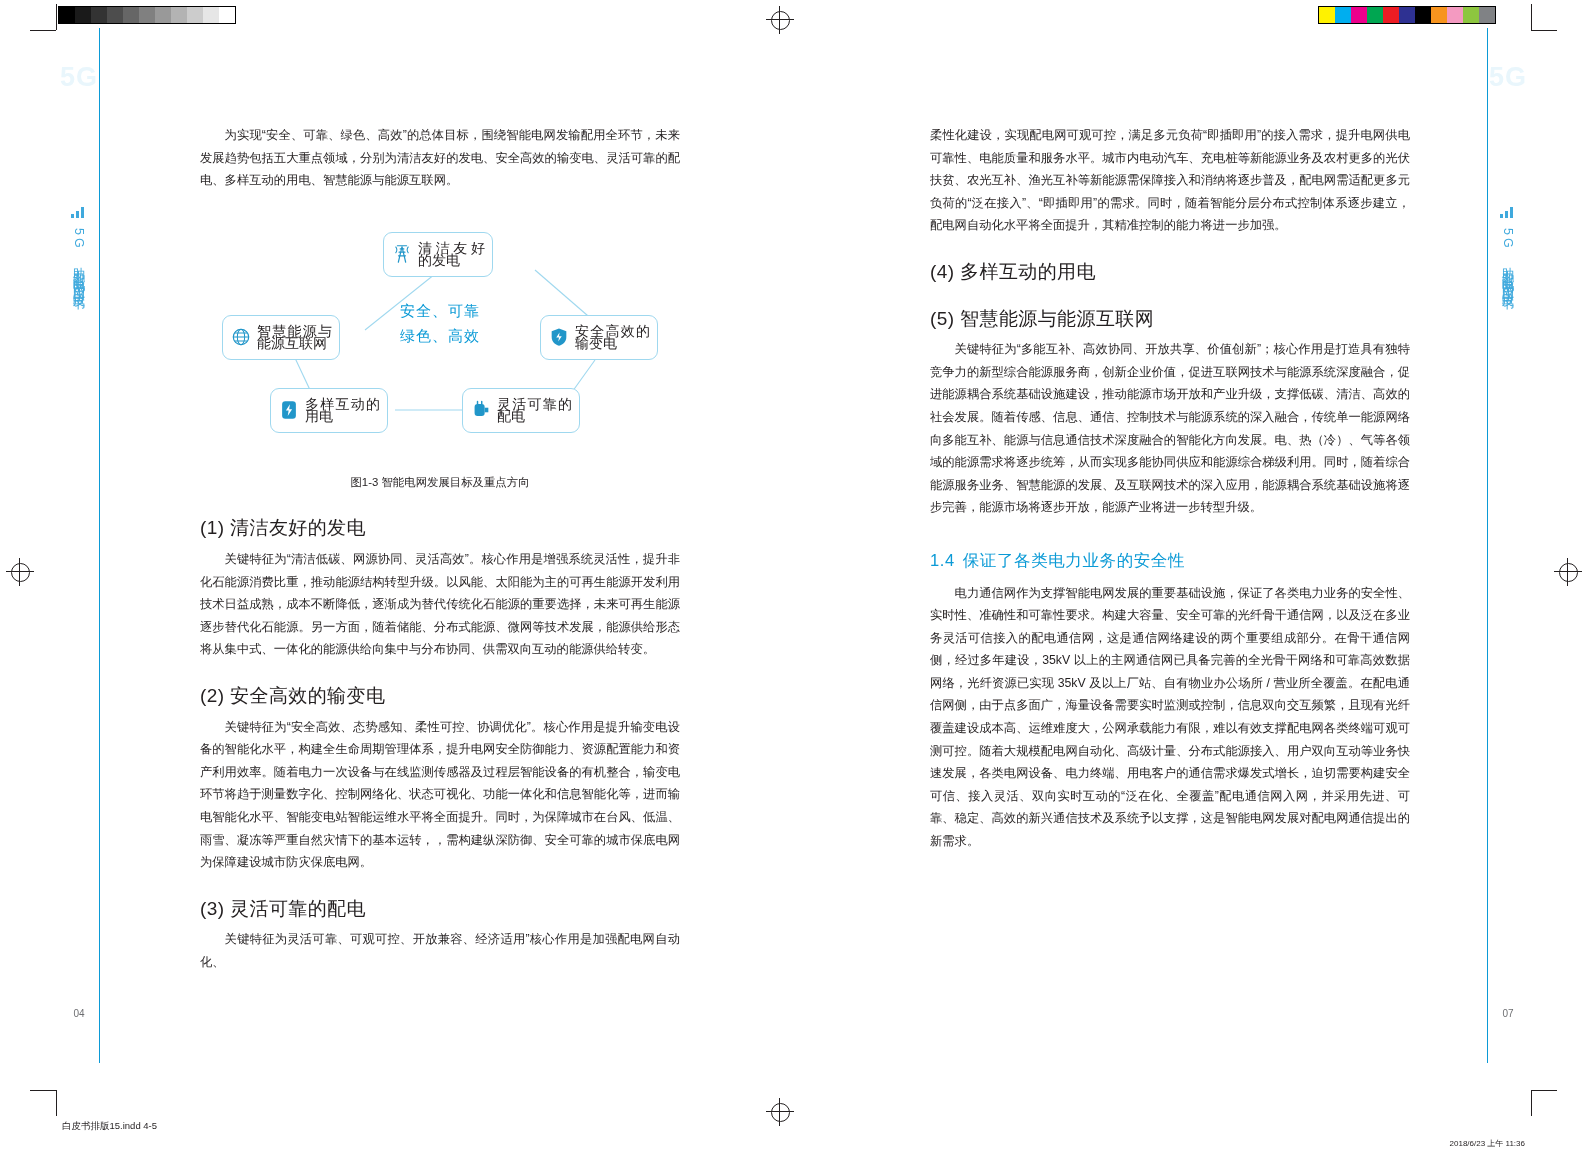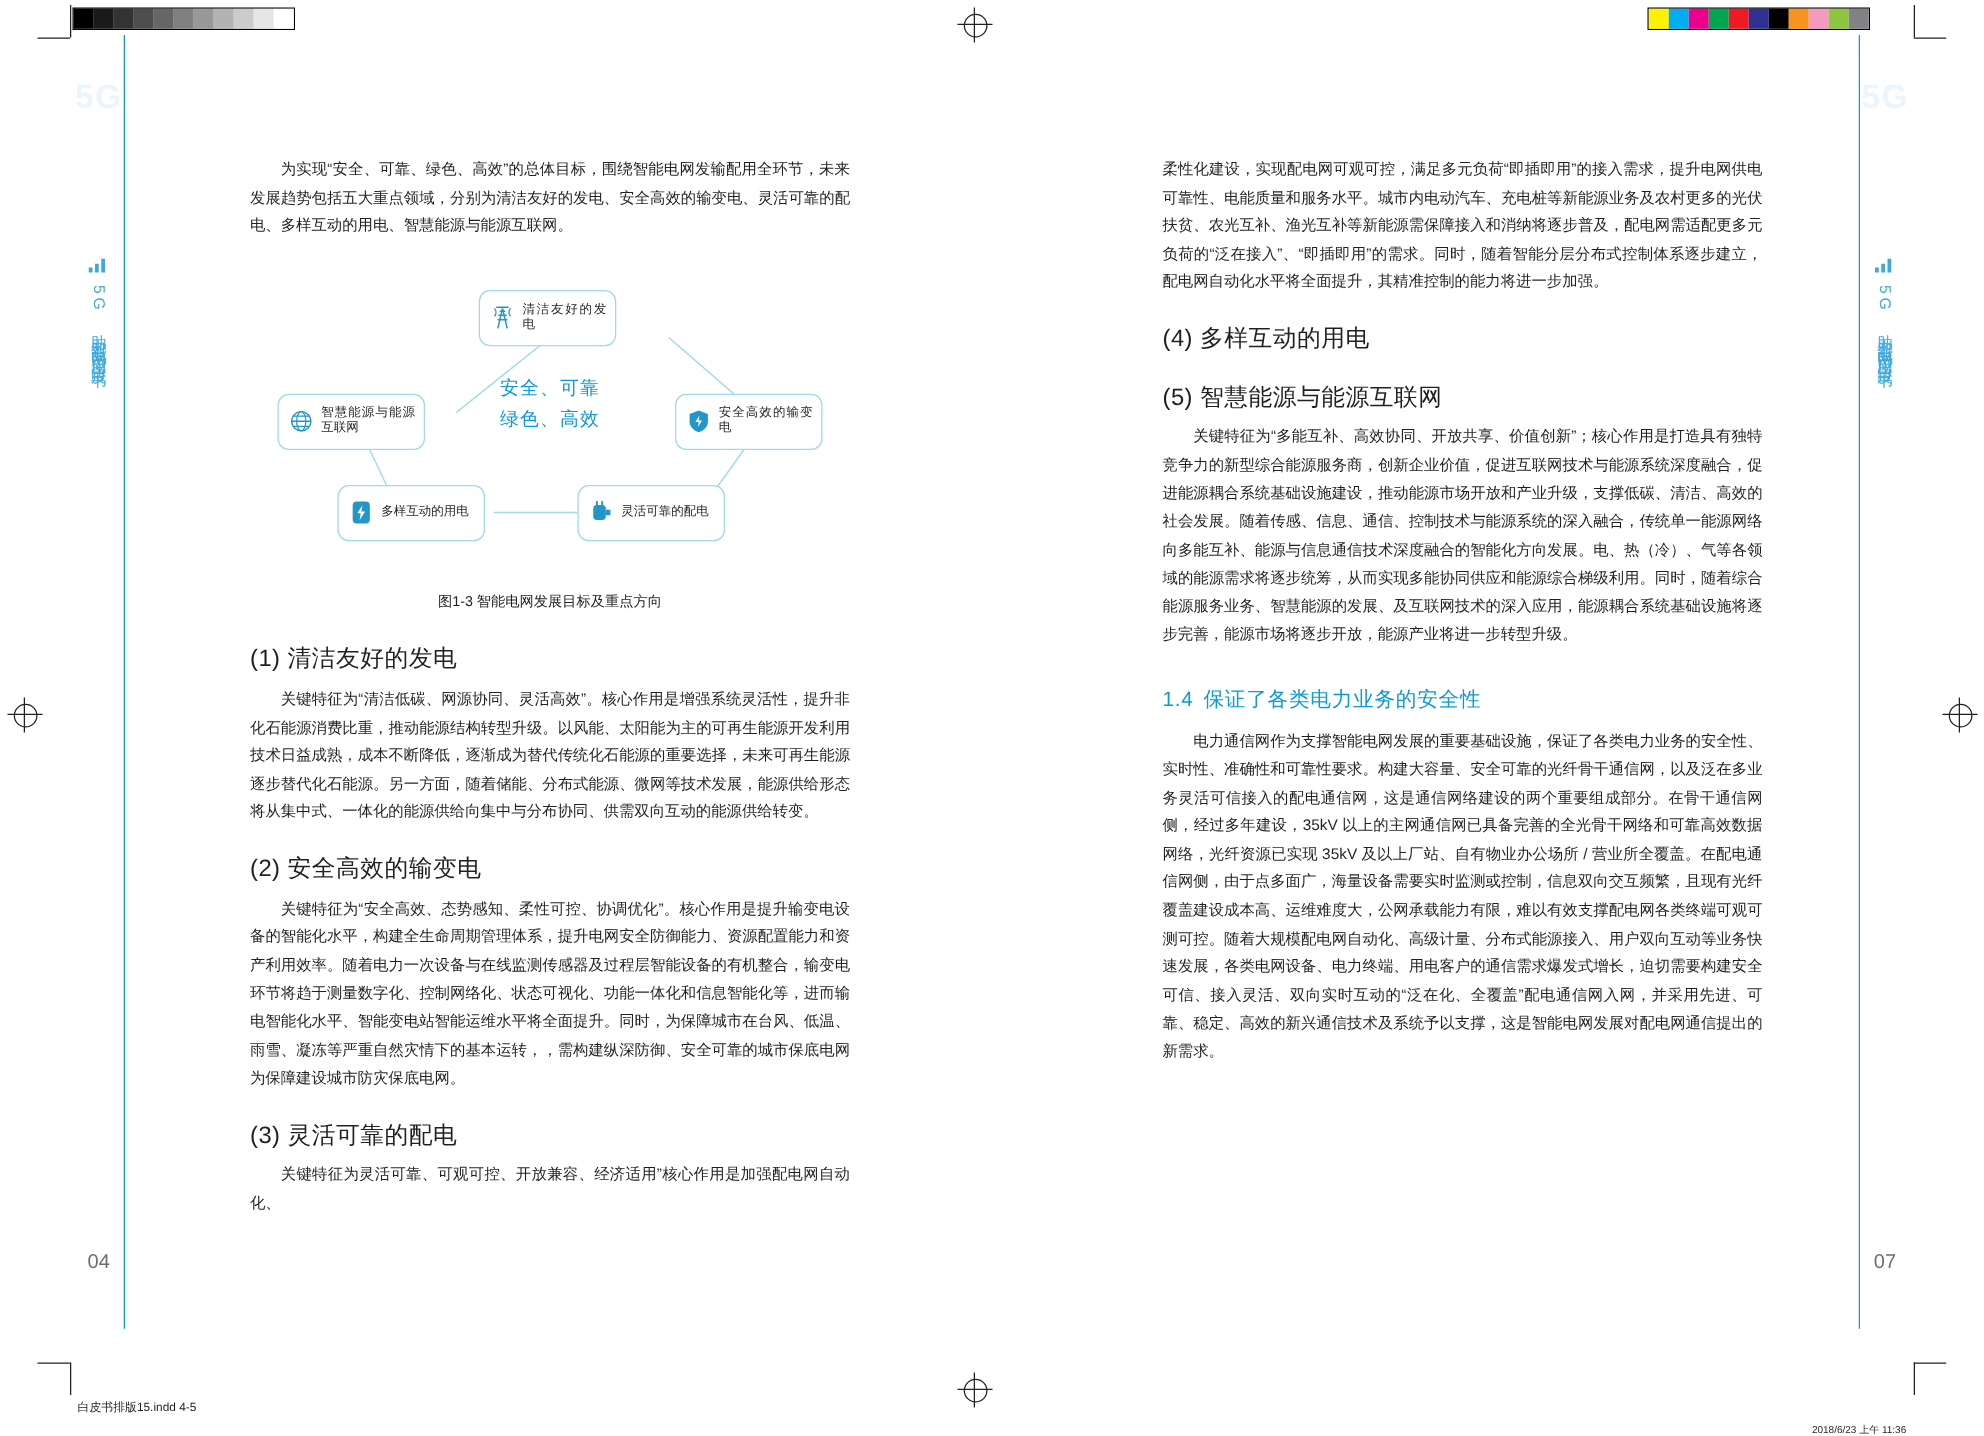--- a/index.html
+++ b/index.html
@@ -106,21 +106,21 @@
   }
   .spine-icon i {
     position: absolute;
     bottom: 0;
     width: 3px;
     background: #3fa9dd;
   }
   .folio {
     position: absolute;
     bottom: 44px;
-    font-size: 16px;
+    font-size: 10px;
     color: #6d6e71;
     width: 42px;
     text-align: center;
   }
 
   
   .col {
     position: absolute;
     top: 96px;
     width: 480px;
@@ -168,21 +168,21 @@
     position: absolute;
     border: 1px solid #9fd8ef;
     border-radius: 9px;
     background: #ffffff;
     display: flex;
     align-items: center;
     box-sizing: border-box;
     padding: 0 7px;
   }
   .node .label {
-    font-size: 10px;
+    font-size: 14px;
     line-height: 12px;
     color: #231f20;
     margin-left: 5px;
   }
   .ni { flex: 0 0 auto; width: 22px; height: 22px; }
   .center-text {
     position: absolute;
     left: 155px;
     top: 88px;
     width: 170px;

